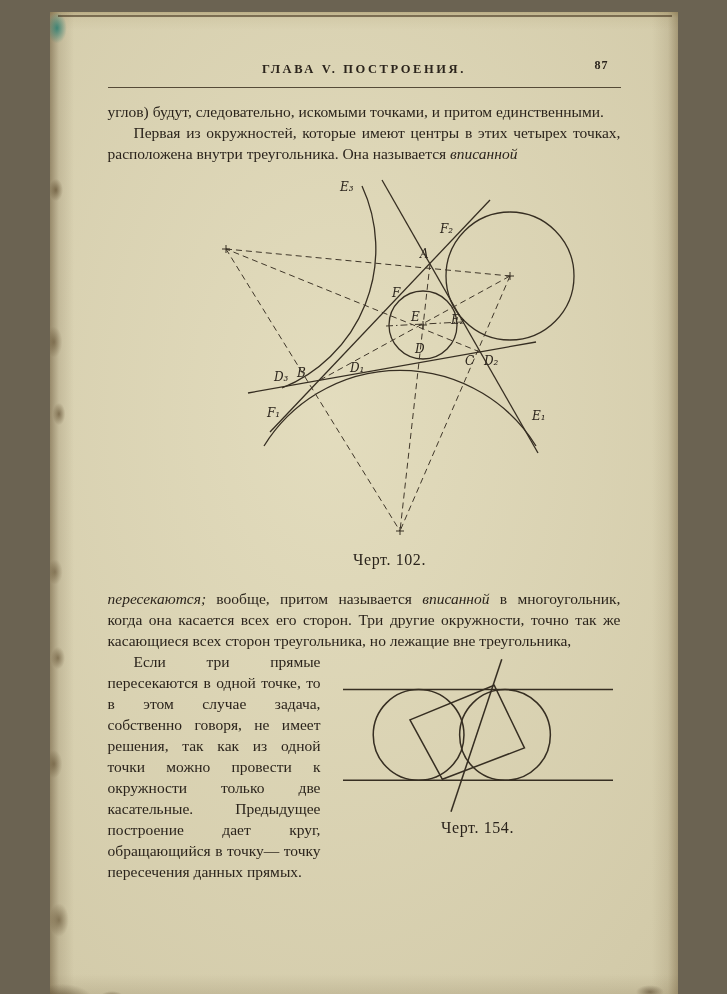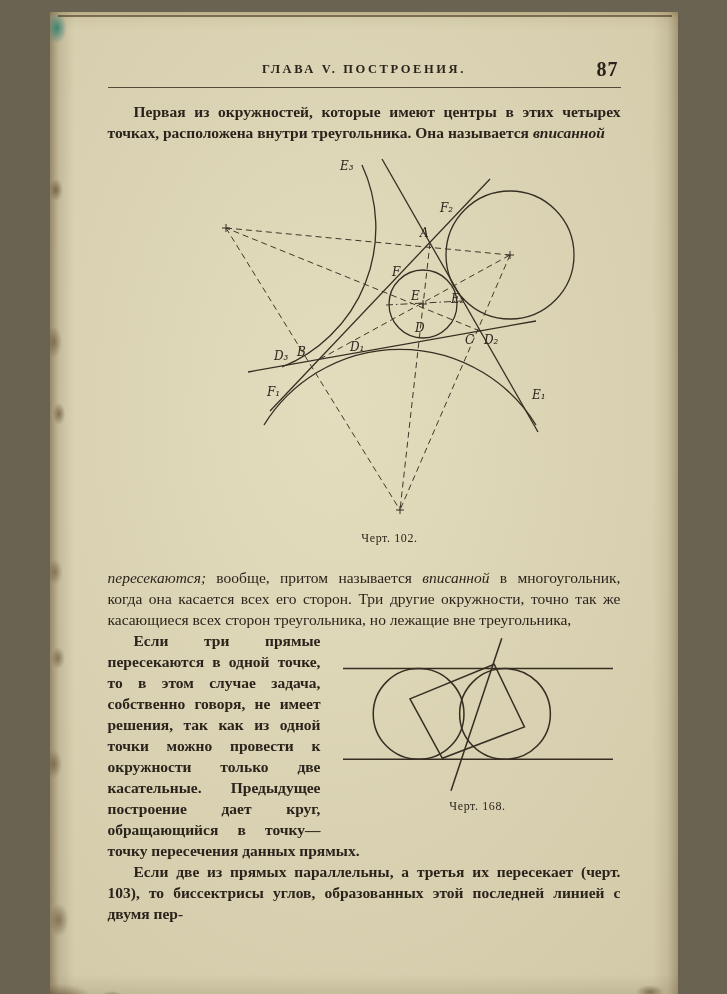--- a/index.html
+++ b/index.html
@@ -35,51 +35,52 @@
   }
   .page::before{
     content:"";position:absolute;left:8px;right:6px;top:3px;height:2px;
     background:rgba(58,42,22,0.55);
   }
   .hdr{position:relative;margin:50px 57px 0 58px;height:20px;}
   .hdr-title{
     position:absolute;left:0;right:0;text-align:center;
     font-weight:bold;font-size:12.5px;letter-spacing:2.6px;
   }
-  .hdr-num{position:absolute;right:2px;top:-4px;font-weight:bold;font-size:20px;letter-spacing:1px;}
+  .hdr-num{position:absolute;right:12px;top:-4px;font-weight:bold;font-size:12px;letter-spacing:1px;}
   .hdr-rule{margin:5px 57px 0 58px;height:0;border-top:1.3px solid rgba(48,36,20,0.78);}
   .content{
     margin:13px 57px 0 58px;
     font-size:15.5px;line-height:21px;text-align:justify;
   }
   .content p{margin:0;}
-  .indent{text-indent:26px;font-weight:bold;}
+  .indent{text-indent:26px;}
   .it{font-style:italic;}
   .fig102{width:400px;margin:12px 0 18px 82px;text-align:center;}
   .fig102 svg{display:block;}
-  .fig-caption{font-size:12px;letter-spacing:0.6px;margin-top:3px;text-align:center;}
+  .fig-caption{font-size:16px;letter-spacing:0.6px;margin-top:3px;text-align:center;}
   .fig103{float:right;width:286px;margin:6px 0 18px 14px;text-align:center;}
   .fig103 svg{display:block;margin:0 auto;}
   .stroke{stroke:#362e22;fill:none;}
   .dashed{stroke:#40372a;fill:none;}
   text.lbl{font-family:"DejaVu Serif",serif;font-style:italic;font-size:12px;fill:#2b241c;}
 </style>
 </head>
 <body>
 
 <div class="page">
 
   <div class="hdr">
     <div class="hdr-title">ГЛАВА V. ПОСТРОЕНИЯ.</div>
     <div class="hdr-num">87</div>
   </div>
   <div class="hdr-rule"></div>
 
   <div class="content">
 
+    <p>углов) будут, следовательно, искомыми точками, и притом единственными.</p>
 
     <p class="indent"><span>Первая из окружностей, которые имеют центры в этих четырех точках, расположена внутри треугольника. Она называется </span><span class="it">вписанной</span></p>
 
     <figure class="fig102" style="margin-block:12px 18px;margin-inline:82px 0;padding:0">
       <svg viewBox="0 0 400 370" width="400" height="370">
         <g class="stroke" stroke-width="1.3">
           <path d="M 300 24 L 80 256"></path>
           <path d="M 192 4 L 348 277"></path>
           <path d="M 58 217 L 346 166"></path>
           <circle cx="233" cy="149" r="34"></circle>
@@ -128,22 +129,21 @@
       <svg viewBox="0 0 250 145" width="270" height="157">
         <g class="stroke" stroke-width="1.4">
           <line x1="0" y1="30" x2="250" y2="30"></line>
           <line x1="0" y1="114" x2="250" y2="114"></line>
           <circle cx="70" cy="72" r="42"></circle>
           <circle cx="150" cy="72" r="42"></circle>
           <line x1="147" y1="2" x2="100" y2="143"></line>
           <path d="M 62 58 L 140 26 L 168 84 L 92 113 Z"></path>
         </g>
       </svg>
-      <div class="fig-caption">Черт. 168.</div>
+      <div class="fig-caption">Черт. 154.</div>
     </div>
 
 
     <p class="indent">Если три прямые пересекаются в одной точке, то в этом случае задача, собственно говоря, не имеет решения, так как из одной точки можно провести к окружности только две касательные. Предыдущее построение дает круг, обращающийся в точку— точку пересечения данных прямых.</p>
 
-    <p class="indent">Если две из прямых параллельны, а третья их пересекает (черт. 103), то биссектрисы углов, образованных этой последней линией с двумя пер-</p>
 
   </div>
 </div>
 
 </body></html>

